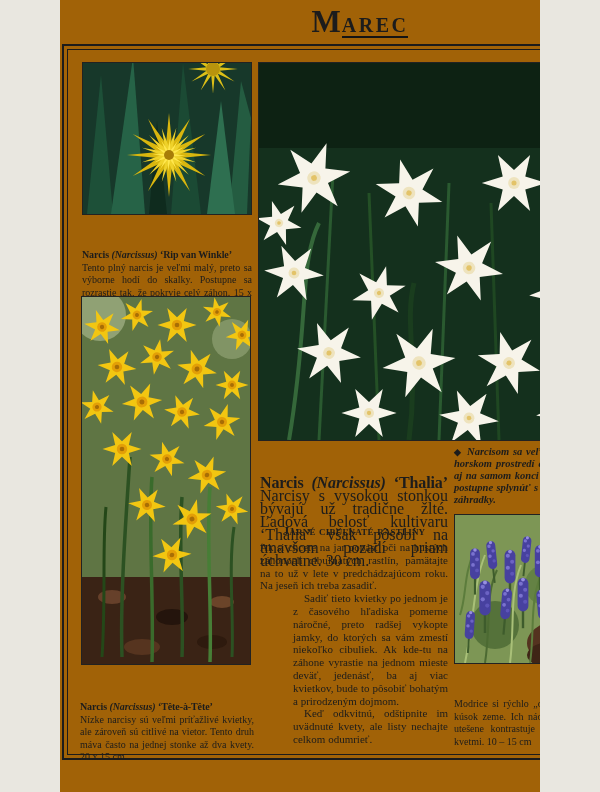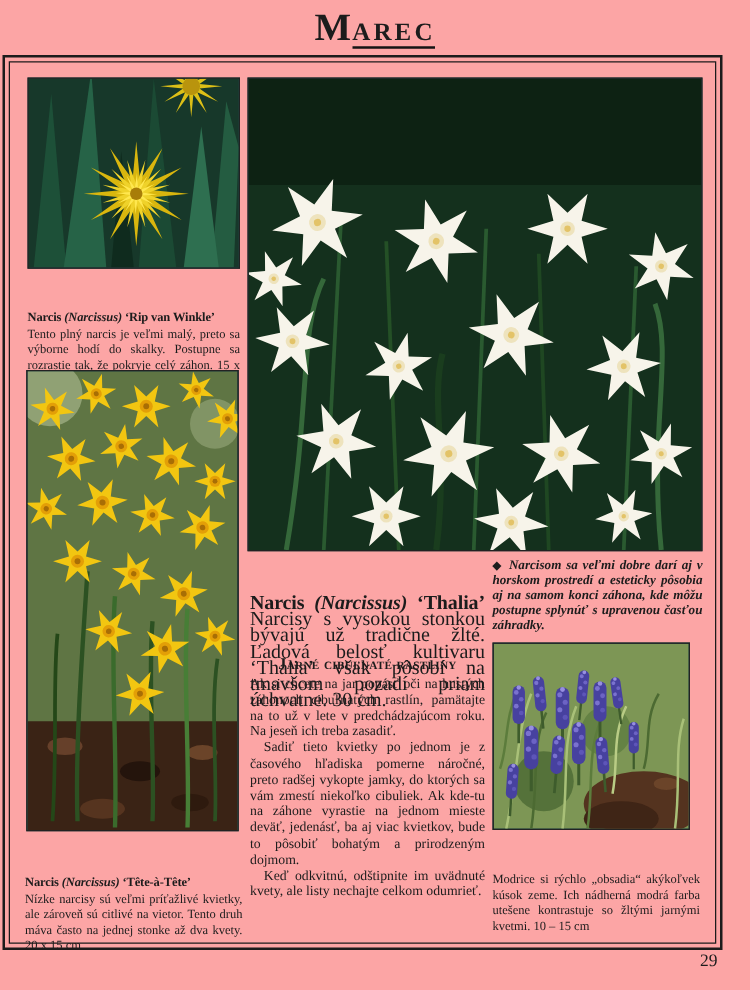--- a/index.html
+++ b/index.html
@@ -1,19 +1,19 @@
 <!DOCTYPE html>
 <html><head>
 <meta charset="utf-8">
 <style>
   html,body{margin:0;padding:0;}
   body{background:#e9e7e0;}
   .page{
-    position:relative; width:600px; height:792px; margin:0 auto;
-    background:#fca5a5; overflow:hidden;
+    position:relative; width:480px; height:792px; margin:0 auto;
+    background:#a16207; overflow:hidden;
     font-family:"Liberation Serif", serif; color:#1c1c1c;
   }
   
   .hdr{position:absolute; top:4px; left:0; width:600px; text-align:center;}
   .hdr .big{font-size:31px; font-weight:bold; letter-spacing:1px;}
   .hdr .small{font-size:20px; font-weight:bold; letter-spacing:2.5px;
     border-bottom:2px solid #141414; padding-bottom:0px;}
   
   .frame{position:absolute; left:2px; top:44px; width:572px; height:712px;
     border:2px solid #1b1b1b;}
@@ -38,21 +38,21 @@
   .note{position:absolute; left:394px; top:446px; width:168px;
     font-size:10.5px; line-height:12px; font-weight:bold; font-style:italic;
     text-align:justify;}
   .note .blt{font-style:normal; font-size:9px; padding-right:5px;}
   
   .col{position:absolute; left:200px; top:524px; width:188px;
     font-size:11px; line-height:12.8px; text-align:justify;}
   .col h3{margin:0 0 3px 0; font-size:13px; font-weight:bold;
     font-variant:small-caps; letter-spacing:0.2px; line-height:14px; text-align:center;}
   .col p{margin:0;}
-  .col p.ind{text-indent:11px;}
+  .col p.ind{text-indent:11px;margin-left:33px;}
   
   .pageno{position:absolute; left:2px; top:762px; width:572px;
     text-align:right; font-size:14px;}
 </style>
 </head>
 <body>
 
 <div class="page">
 
   <div class="hdr">

